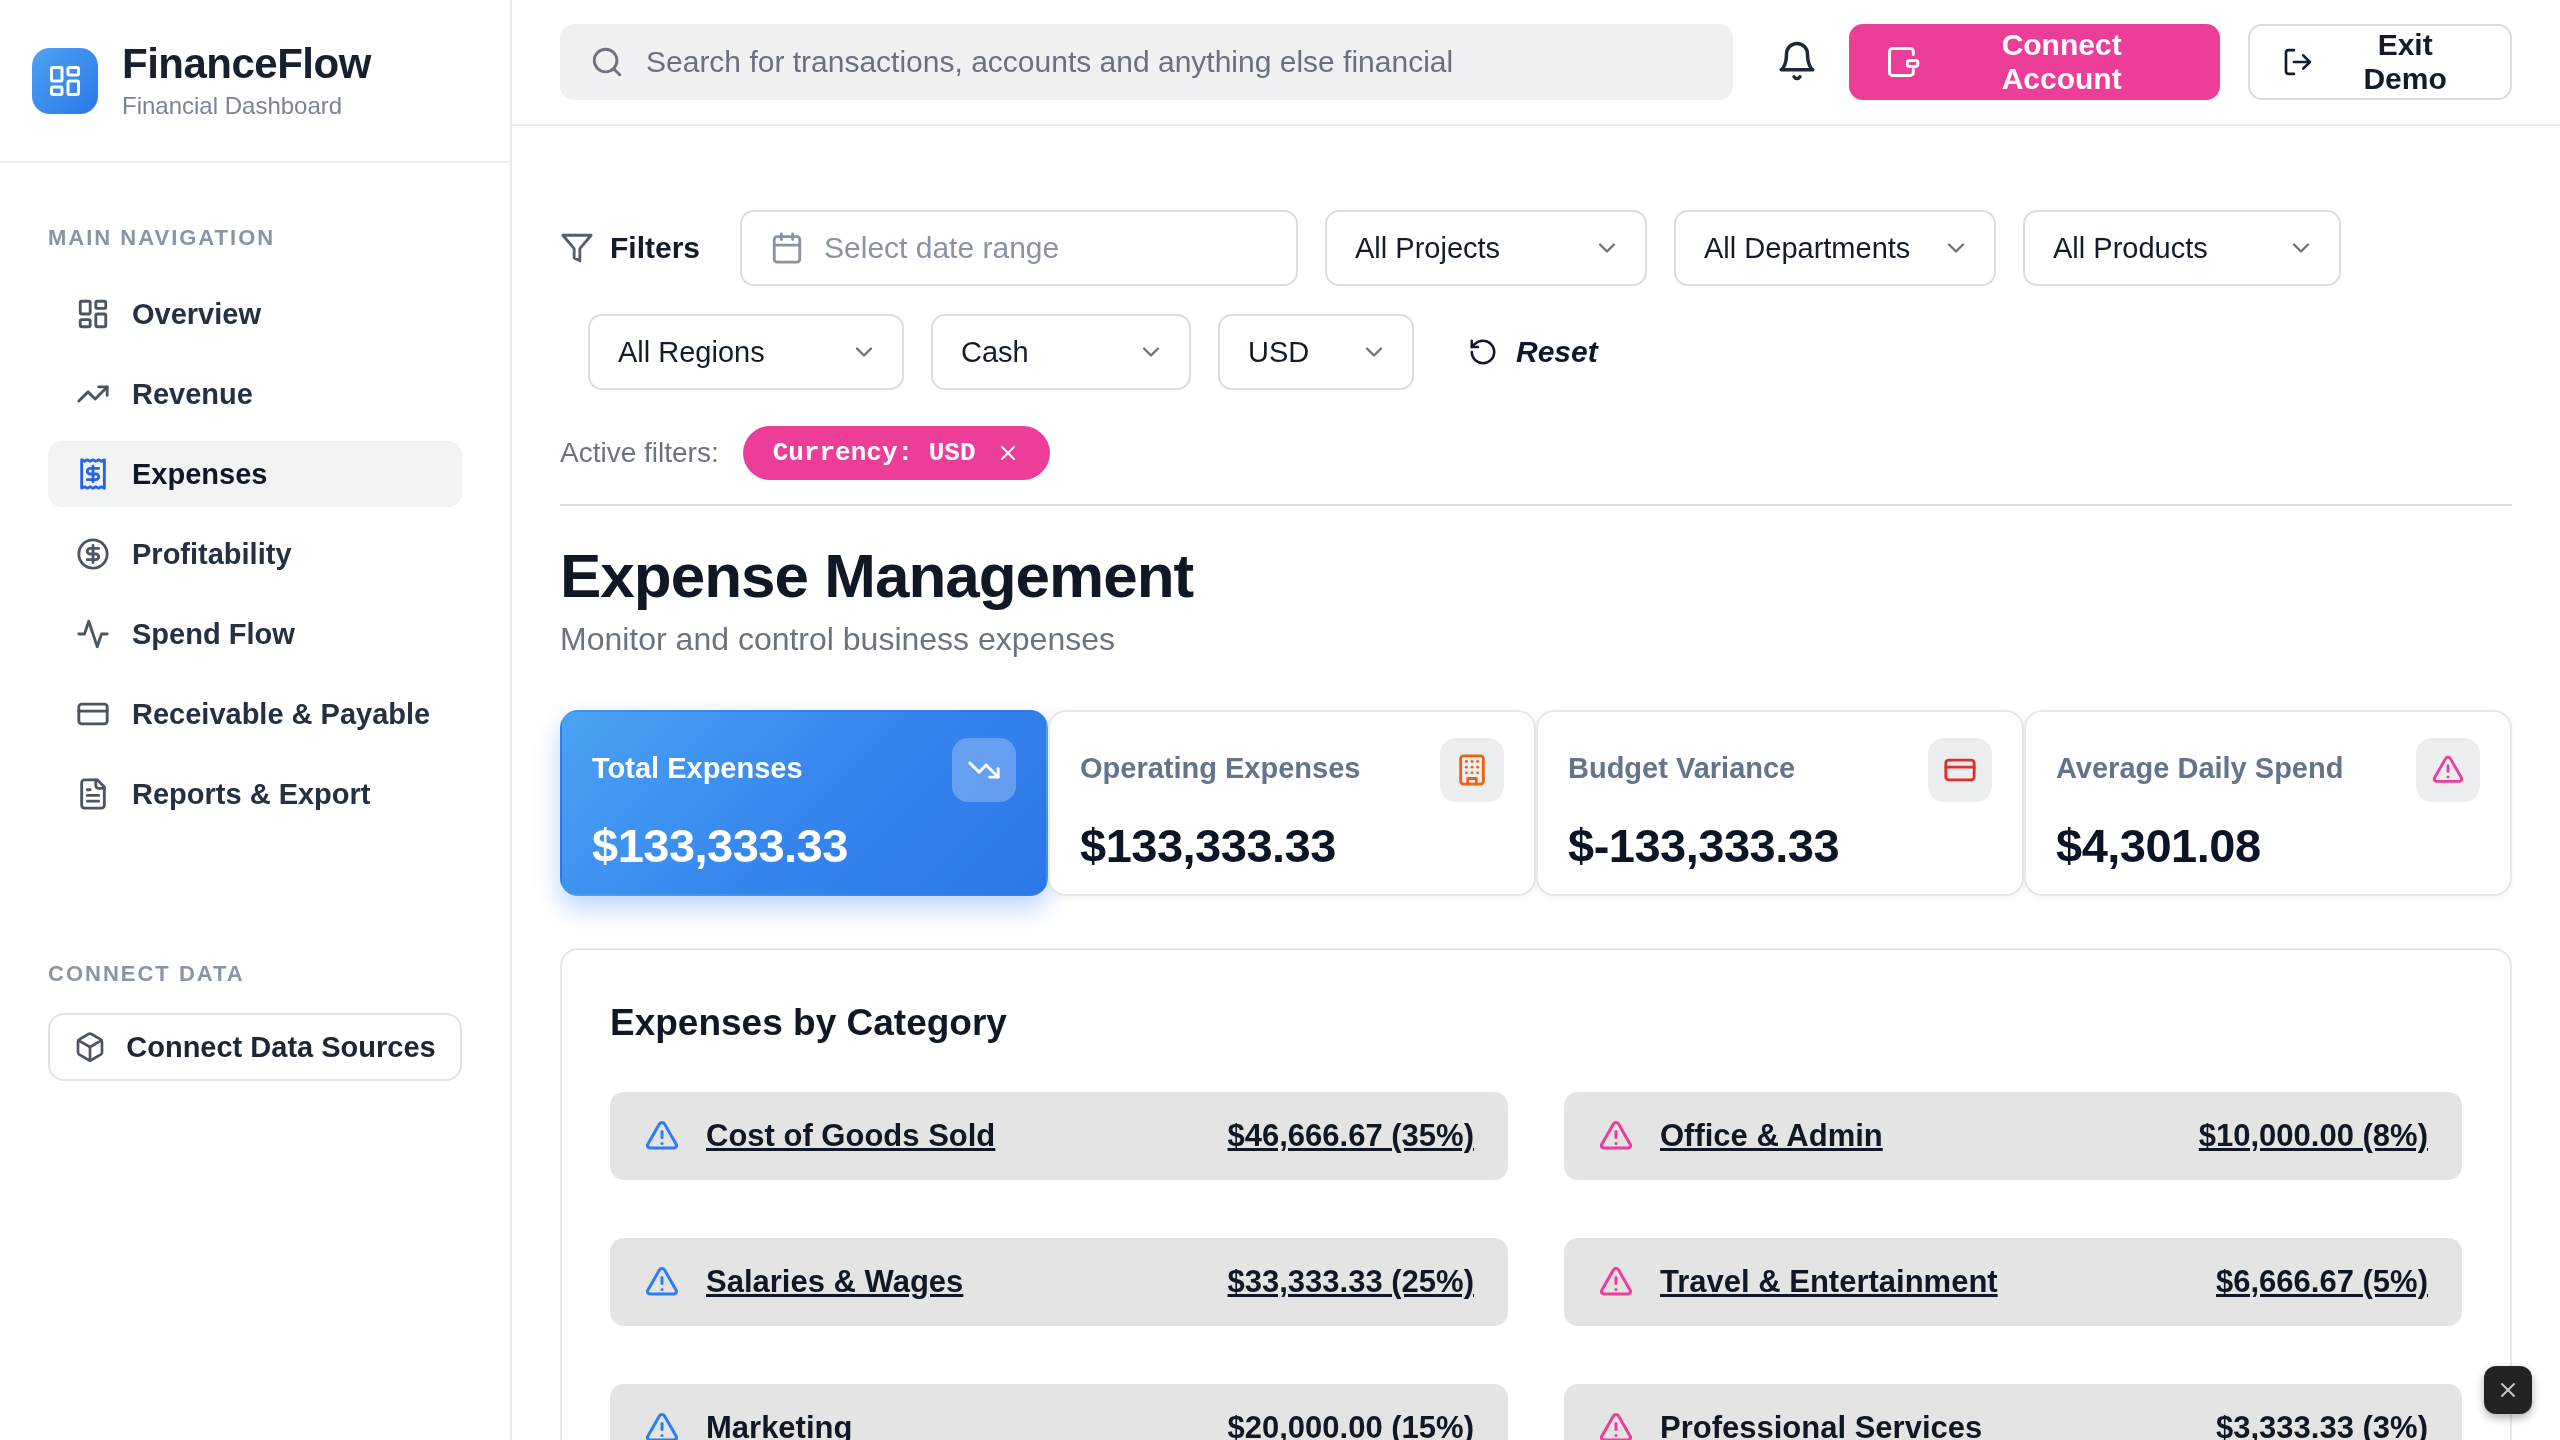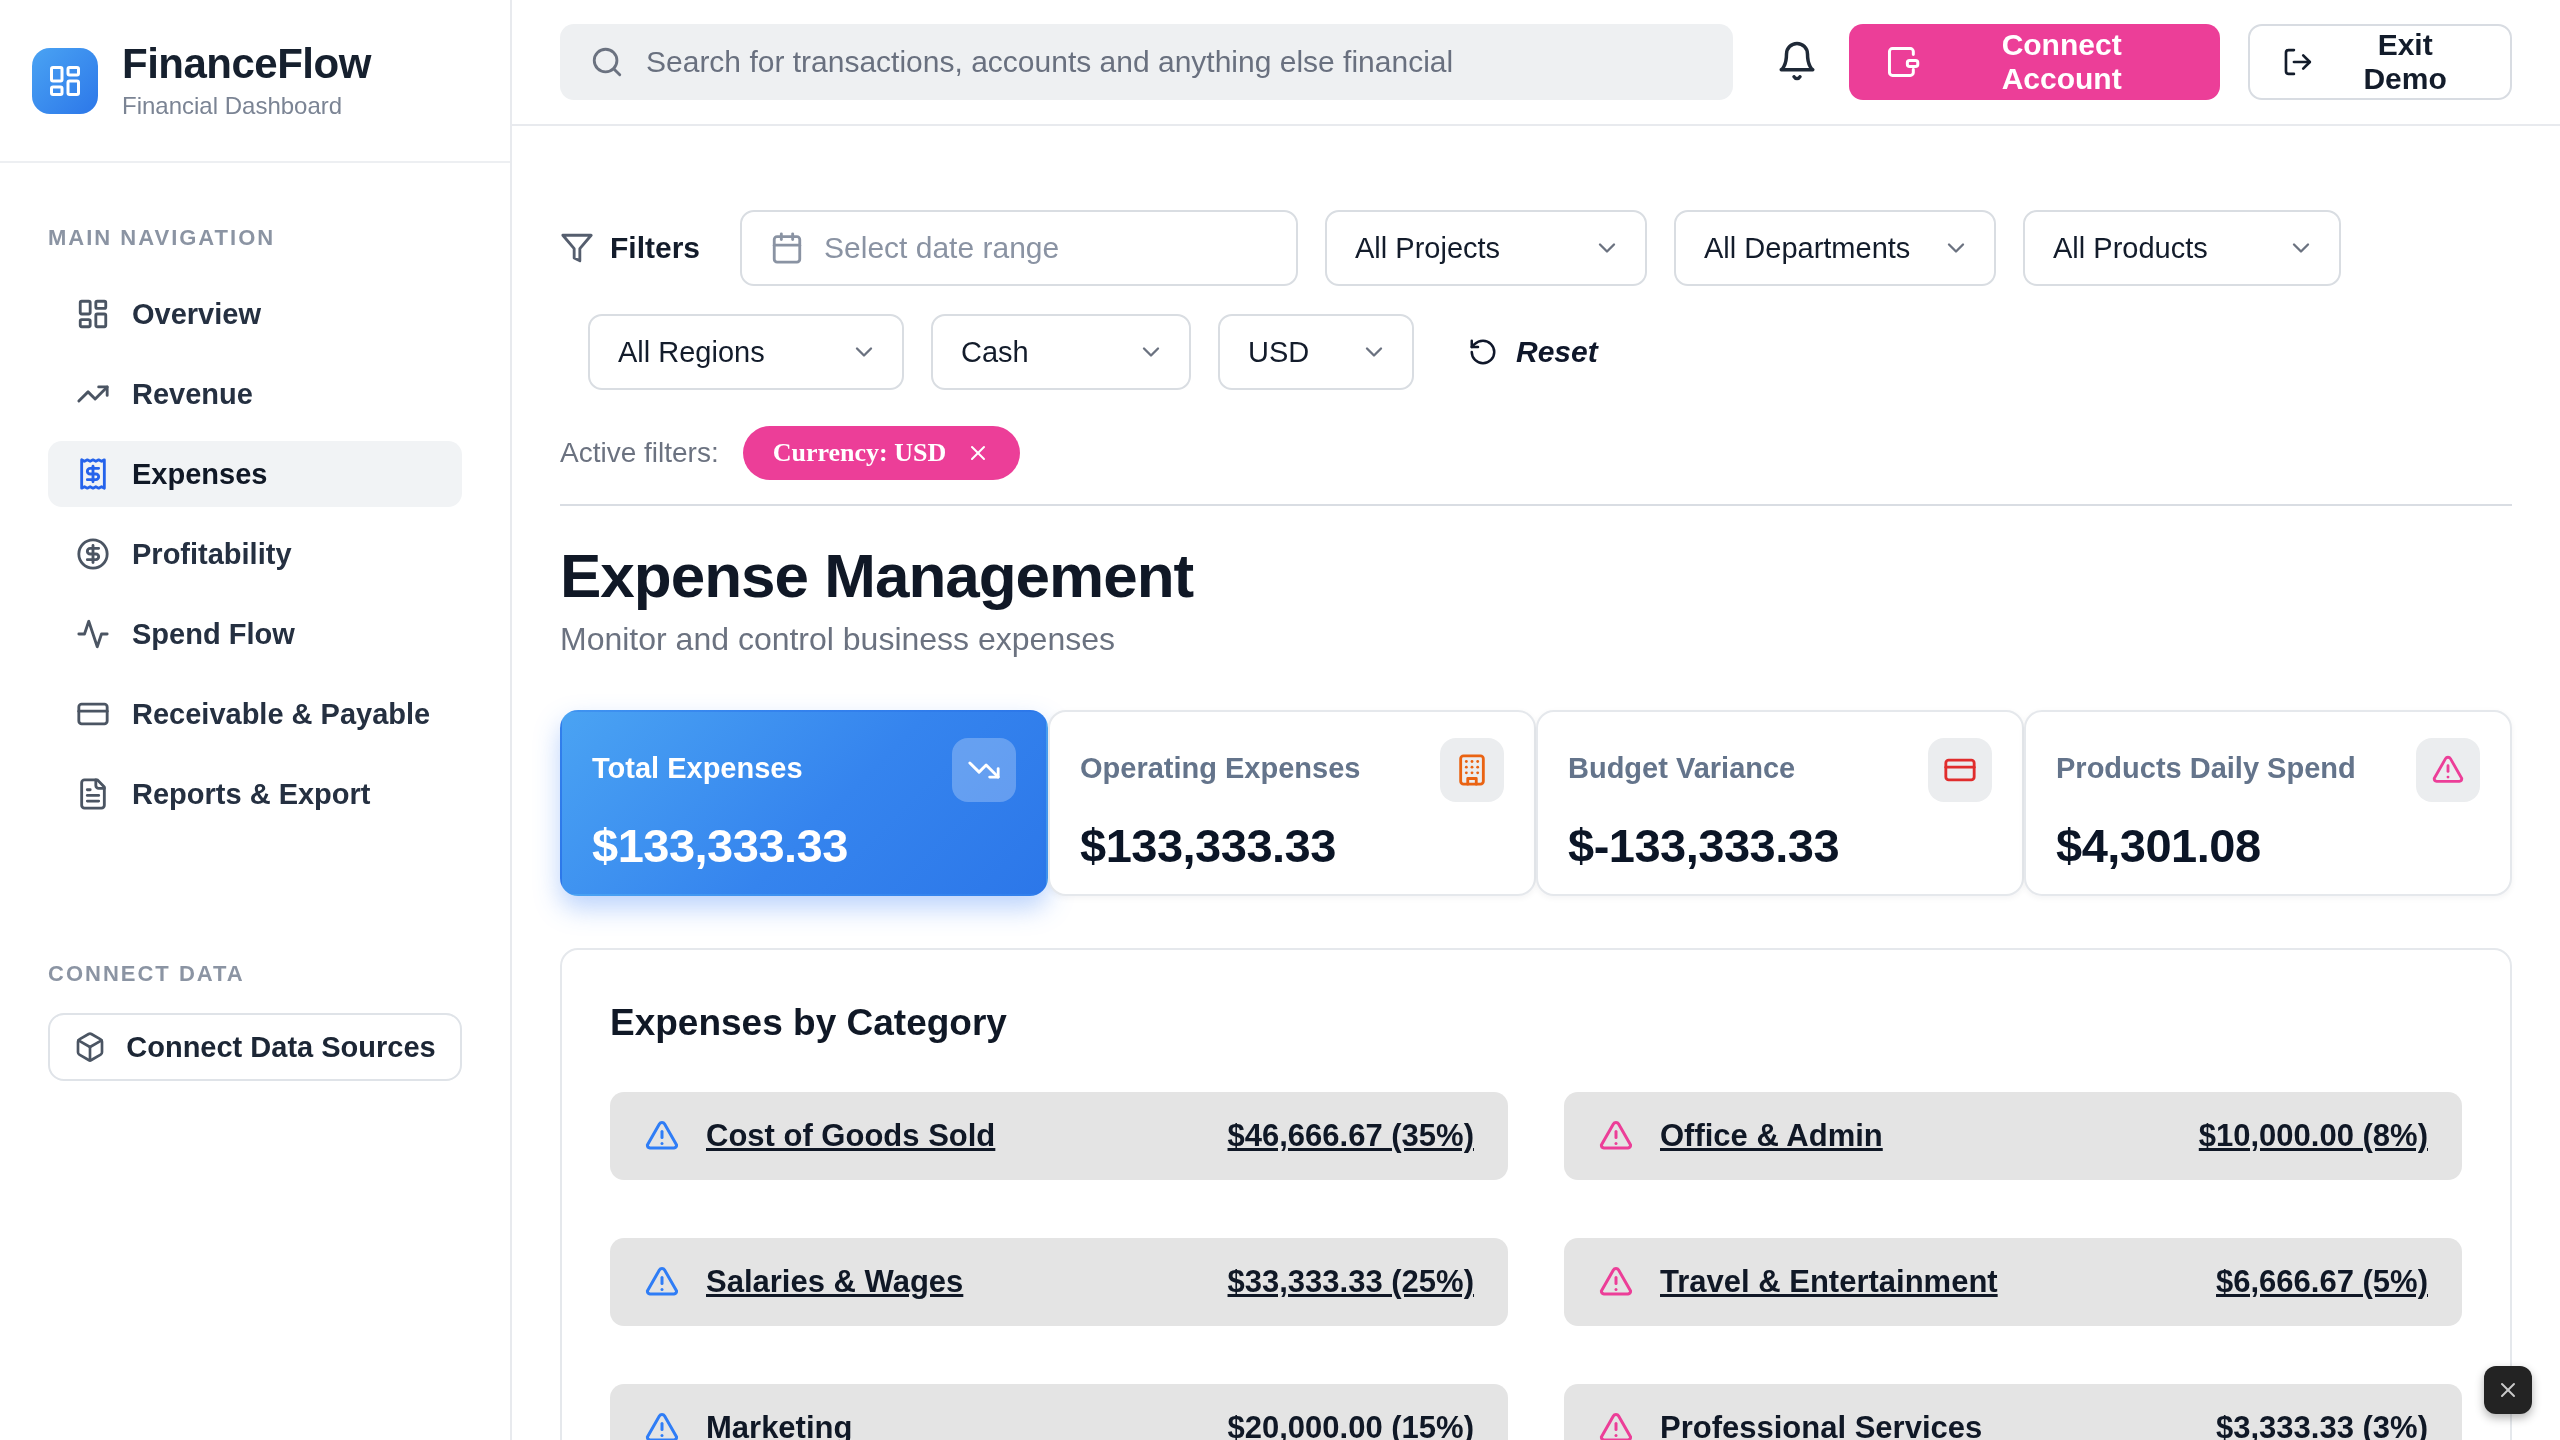--- a/index.html
+++ b/index.html
@@ -81,21 +81,21 @@
   .frow2 button.select:nth-of-type(2) { width: 260px; }
   .frow2 button.select:nth-of-type(3) { width: 196px; }
   .reset-btn { margin-left: 54px; display: flex; align-items: center; gap: 18px; border: none; background: transparent;
     color: #0f172a; font-size: 30px; font-weight: 600; cursor: pointer; font-family: inherit; font-style: italic; }
   .reset-btn .icn { width: 30px; height: 30px; }
 
   .active-filters { margin-top: 36px; display: flex; align-items: center; gap: 24px; }
   .active-filters .lbl { font-size: 28px; color: #6b7280; }
   .chip { display: flex; align-items: center; gap: 20px; background: #ec3e98; color: #fff;
     border: none; border-radius: 999px; padding: 12px 30px; font-size: 26px; font-weight: 700;
-    cursor: pointer; font-family: Liberation Serif, serif; }
+    cursor: pointer; font-family: Liberation Mono, monospace; }
   .chip .icn { width: 24px; height: 24px; }
 
   .hr { border: none; border-top: 2px solid #d9dde3; margin-top: 24px; }
 
   
   .page-title { margin-top: 34px; font-size: 62px; font-weight: 800; letter-spacing: -1px; color: #101826; }
   .page-sub { margin-top: 10px; font-size: 32px; color: #6b7280; }
 
   
   .cards { margin-top: 52px; display: grid; grid-template-columns: repeat(4, 1fr); }
@@ -424,21 +424,21 @@
                     <rect x="2" y="5" width="20" height="14" rx="2"></rect>
                     <line x1="2" y1="10" x2="22" y2="10"></line>
                   </svg>
                 </span>
       </div>
     </div>
     <div class="card-value">$-133,333.33</div>
   </div>
           <div class="card">
     <div class="card-top">
-      <div class="card-label">Products Daily Spend</div>
+      <div class="card-label">Average Daily Spend</div>
       <div class="card-chip">
         <span class="icn" style="color: rgb(236, 62, 152);">
                   <svg viewBox="0 0 24 24" fill="none" stroke="currentColor" stroke-width="2" stroke-linecap="round" stroke-linejoin="round">
                     <path d="m21.73 18-8-14a2 2 0 0 0-3.48 0l-8 14A2 2 0 0 0 4 20h16a2 2 0 0 0 1.73-2Z"></path>
                     <path d="M12 9v4"></path>
                     <path d="M12 17h.01"></path>
                   </svg>
                 </span>
       </div>
     </div>

